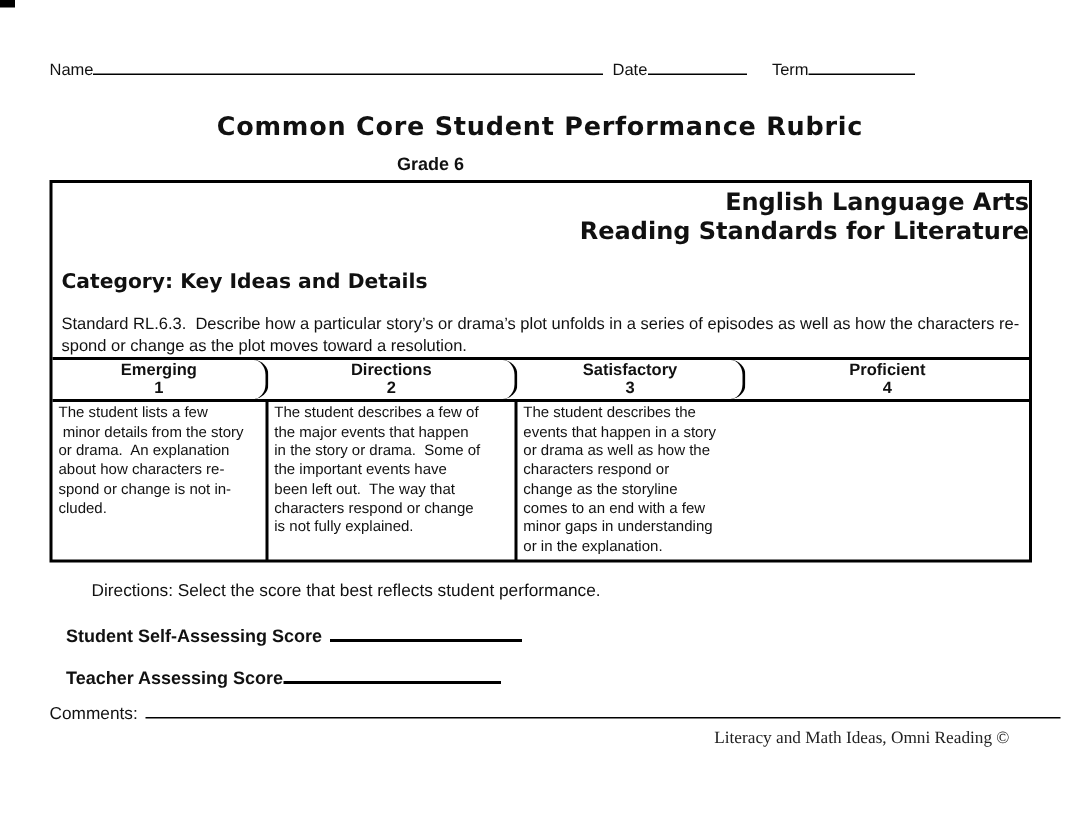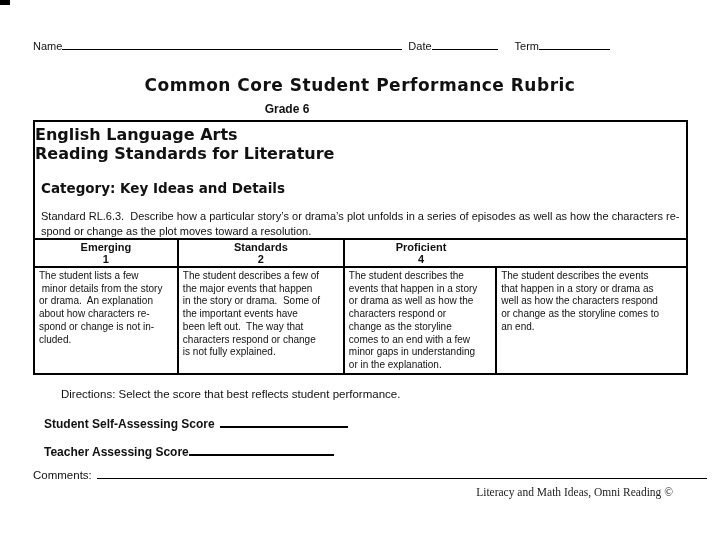--- a/index.html
+++ b/index.html
@@ -39,41 +39,41 @@
   }
 
   
   .rubric-box {
     position: absolute; left: 33px; top: 120px;
     width: 655px; height: 255px;
     border: 2px solid #000;
     display: flex; flex-direction: column;
   }
   .box-head {
-    text-align: left; padding-top: 3px;
+    text-align: right; padding-top: 3px;
     font-family: "DejaVu Sans", sans-serif;
     font-weight: 700; font-size: 16px; line-height: 19px;
   }
   .category-line {
     margin: 17px 0 0 6px;
     font-family: "DejaVu Sans", sans-serif;
     font-weight: 700; font-size: 13.5px;
   }
   .standard-line {
     margin: 13px 6px 0 6px;
     font-size: 11px; line-height: 14.5px;
     white-space: pre-wrap;
   }
 
   
   .score-grid { display: grid; grid-template-columns: 22.1% 25.5% 23.4% 29%; }
   .score-head { border-top: 2px solid #000; border-bottom: 2px solid #000; margin-top: auto; }
   .score-head .cell {
     text-align: center; font-weight: 700; font-size: 11px; line-height: 12px;
-    padding: 1px 2px 1px 2px; height: 26px;
+    padding: 1px 2px 1px 2px; height: 26px; border-radius: 10px;
   }
   .score-body { flex: 1 1 auto; }
   .score-body .cell {
     font-size: 10px; line-height: 12.7px;
     padding: 2px 3px 2px 4px;
     white-space: pre-wrap;
     overflow: hidden;
   }
   .cell { border-right: 2px solid #000; }
   .cell:last-child { border-right: none; }
@@ -115,22 +115,26 @@
   <div class="category-line">Category:  Key Ideas and Details</div>
   <div class="standard-line">Standard RL.6.3.  Describe how a particular story’s or drama’s plot unfolds in a series of episodes as well as how the characters re-
 spond or change as the plot moves toward a resolution.</div>
 
   <div class="score-grid score-head">
     <div class="cell">
       <div>Emerging</div>
       <div>1</div>
     </div>
     <div class="cell">
-      <div>Standards</div>
+      <div>Directions</div>
       <div>2</div>
+    </div>
+    <div class="cell">
+      <div>Satisfactory</div>
+      <div>3</div>
     </div>
     <div class="cell">
       <div>Proficient</div>
       <div>4</div>
     </div>
   </div>
 
   <div class="score-grid score-body">
     <div class="cell">The student lists a few
  minor details from the story
@@ -146,25 +150,20 @@
 characters respond or change
 is not fully explained.</div>
     <div class="cell">The student describes the
 events that happen in a story
 or drama as well as how the
 characters respond or
 change as the storyline
 comes to an end with a few
 minor gaps in understanding
 or in the explanation.</div>
-    <div class="cell">The student describes the events
-that happen in a story or drama as
-well as how the characters respond
-or change as the storyline comes to
-an end.</div>
   </div>
 </div>
 
 <div class="directions">Directions:  Select the score that best reflects student performance.</div>
 
 <div class="score-row student">
   <span>Student Self-Assessing Score</span><span class="score-blank student"></span>
 </div>
 
 <div class="score-row teacher">

